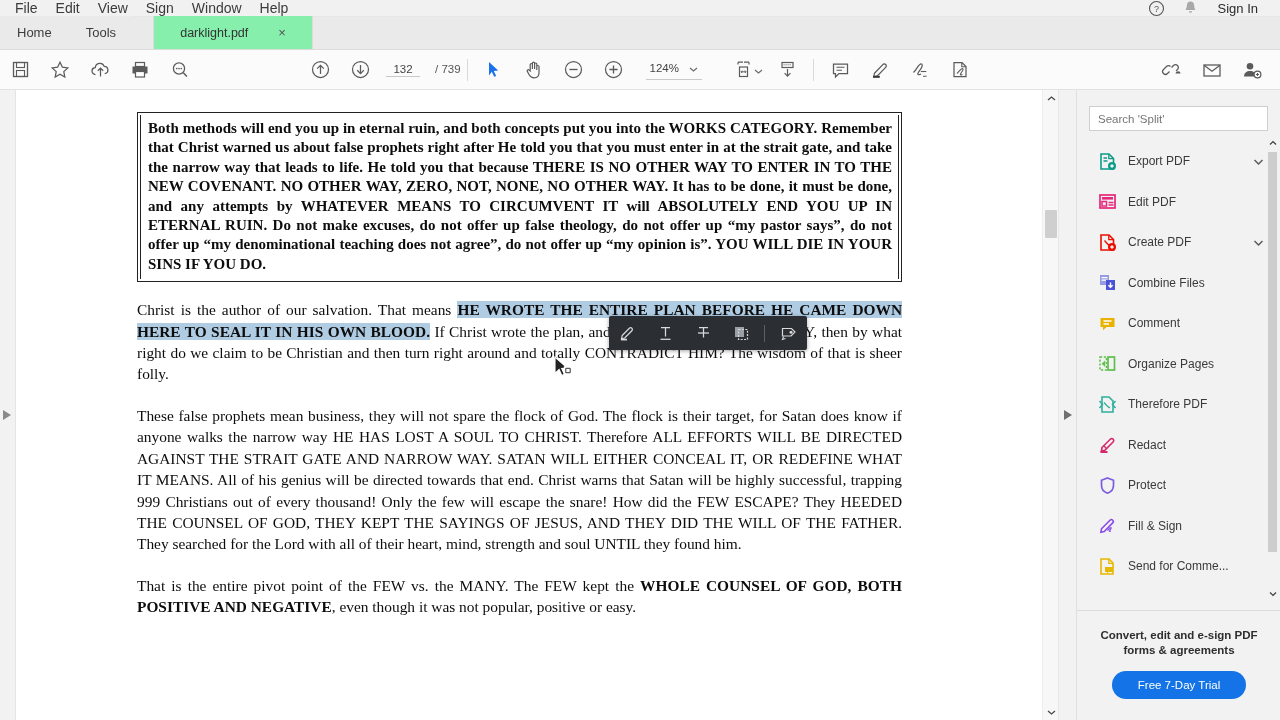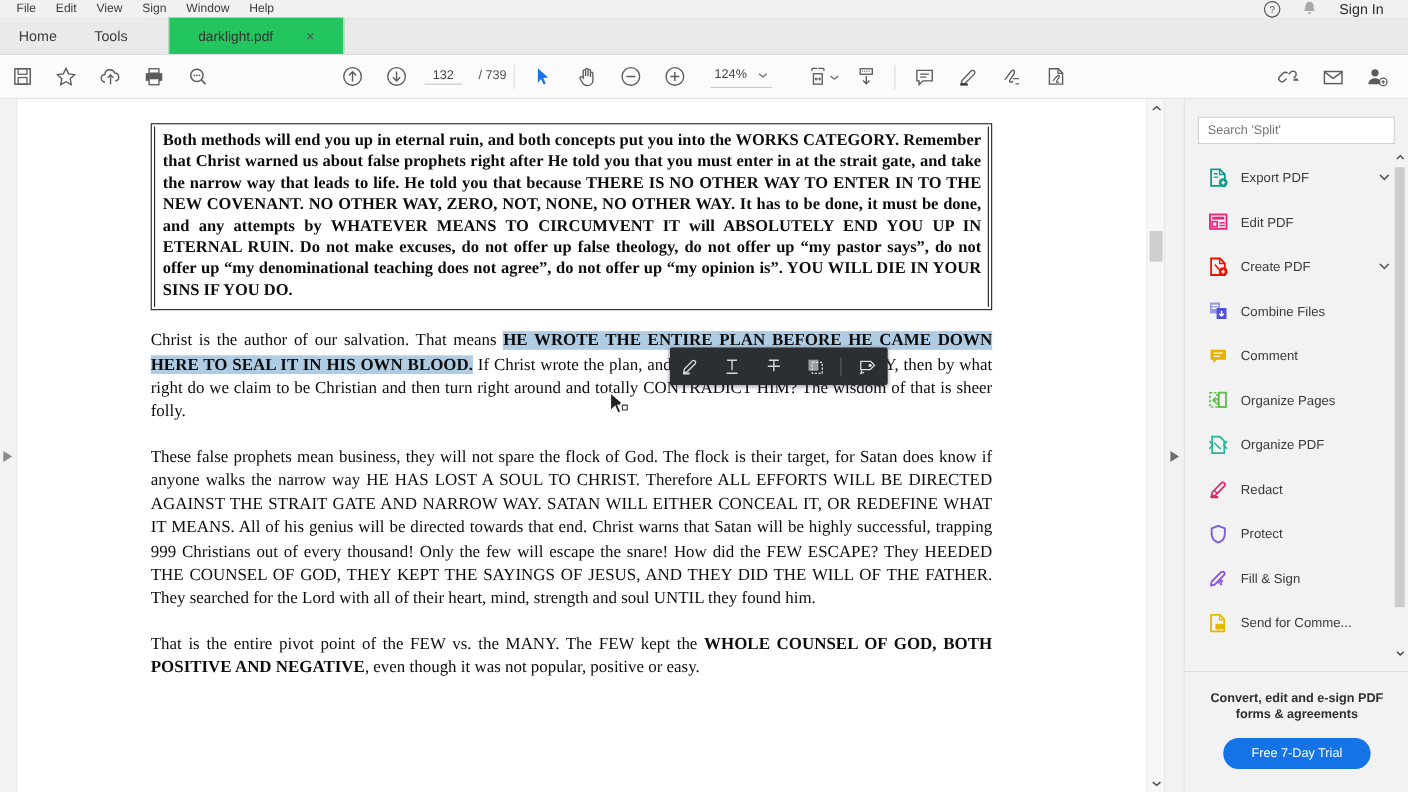--- a/index.html
+++ b/index.html
@@ -11,40 +11,40 @@
   }
   #app { position: relative; width: 1280px; height: 720px; }
 
   
   .menubar {
     position: absolute; top: 0; left: 0; width: 1280px; height: 17px;
     background: #f1f1f1; display: flex; align-items: center;
     padding-left: 6px; border-bottom: 1px solid #e6e6e6;
   }
   .menubar .mi {
-    font-size: 11px; color: #3b3b3b; padding: 0 9px; line-height: 17px;
+    font-size: 14px; color: #3b3b3b; padding: 0 9px; line-height: 17px;
     cursor: default;
   }
   .menubar .spacer { flex: 1; }
   .hdr-right { display: flex; align-items: center; gap: 0; padding-right: 8px; }
   .hdr-icon { width: 34px; height: 26px; display: flex; align-items: center; justify-content: center; }
   .signin { font-size: 13px; color: #2b2b2b; padding: 0 14px 0 10px; }
 
   
   .tabbar {
     position: absolute; top: 17px; left: 0; width: 1280px; height: 33px;
     background: #eaeaea; display: flex; align-items: flex-end;
     border-bottom: 1px solid #dcdcdc;
   }
   .tb-btn {
     font-size: 13px; color: #3c3c3c; height: 33px; line-height: 33px;
     padding: 0 17px; background: #eaeaea;
   }
   .tab-doc {
-    height: 33px; background: #22c55e; min-width: 160px;
+    height: 33px; background: #86efac; min-width: 160px;
     display: flex; align-items: center; justify-content: center;
     padding: 0 12px; position: relative; gap: 30px;
     border-left: 1px solid #dcdcdc; border-right: 1px solid #dcdcdc;
     margin-left: 20px;
   }
   .tab-title { font-size: 12.5px; color: #333; }
   .tab-close { font-size: 13px; color: #555; line-height: 1; }
 
   
   .toolbar {
@@ -557,21 +557,21 @@
           <span class="tlabel">Organize Pages</span>
         </div>
         <div class="toolitem">
           <span class="ticon">
             <svg width="19" height="19" viewBox="0 0 19 19">
               <path d="M4 2h7l4 4v11H4z" fill="none" stroke="#2eb09b" stroke-width="1.6"></path>
               <path d="M6 7.5c1.8 2 4 4.5 6 5.5" stroke="#2eb09b" stroke-width="1.3" fill="none"></path>
               <path d="M1.5 6l3 3.5-3 3.5M17.5 6l-3 3.5 3 3.5" fill="none" stroke="#2eb09b" stroke-width="1.5"></path>
             </svg>
           </span>
-          <span class="tlabel">Organize PDF</span>
+          <span class="tlabel">Therefore PDF</span>
         </div>
         <div class="toolitem">
           <span class="ticon">
             <svg width="19" height="19" viewBox="0 0 19 19">
               <path d="M4 12.5L12.5 4a2 2 0 012.8 2.8L6.8 15.3l-3.4.8z" fill="none" stroke="#d62a6e" stroke-width="1.6"></path>
               <path d="M5.5 10.5l3.5 3.5" stroke="#d62a6e" stroke-width="1.4"></path>
               <path d="M2.5 17h7" stroke="#d62a6e" stroke-width="2"></path>
             </svg>
           </span>
           <span class="tlabel">Redact</span>

